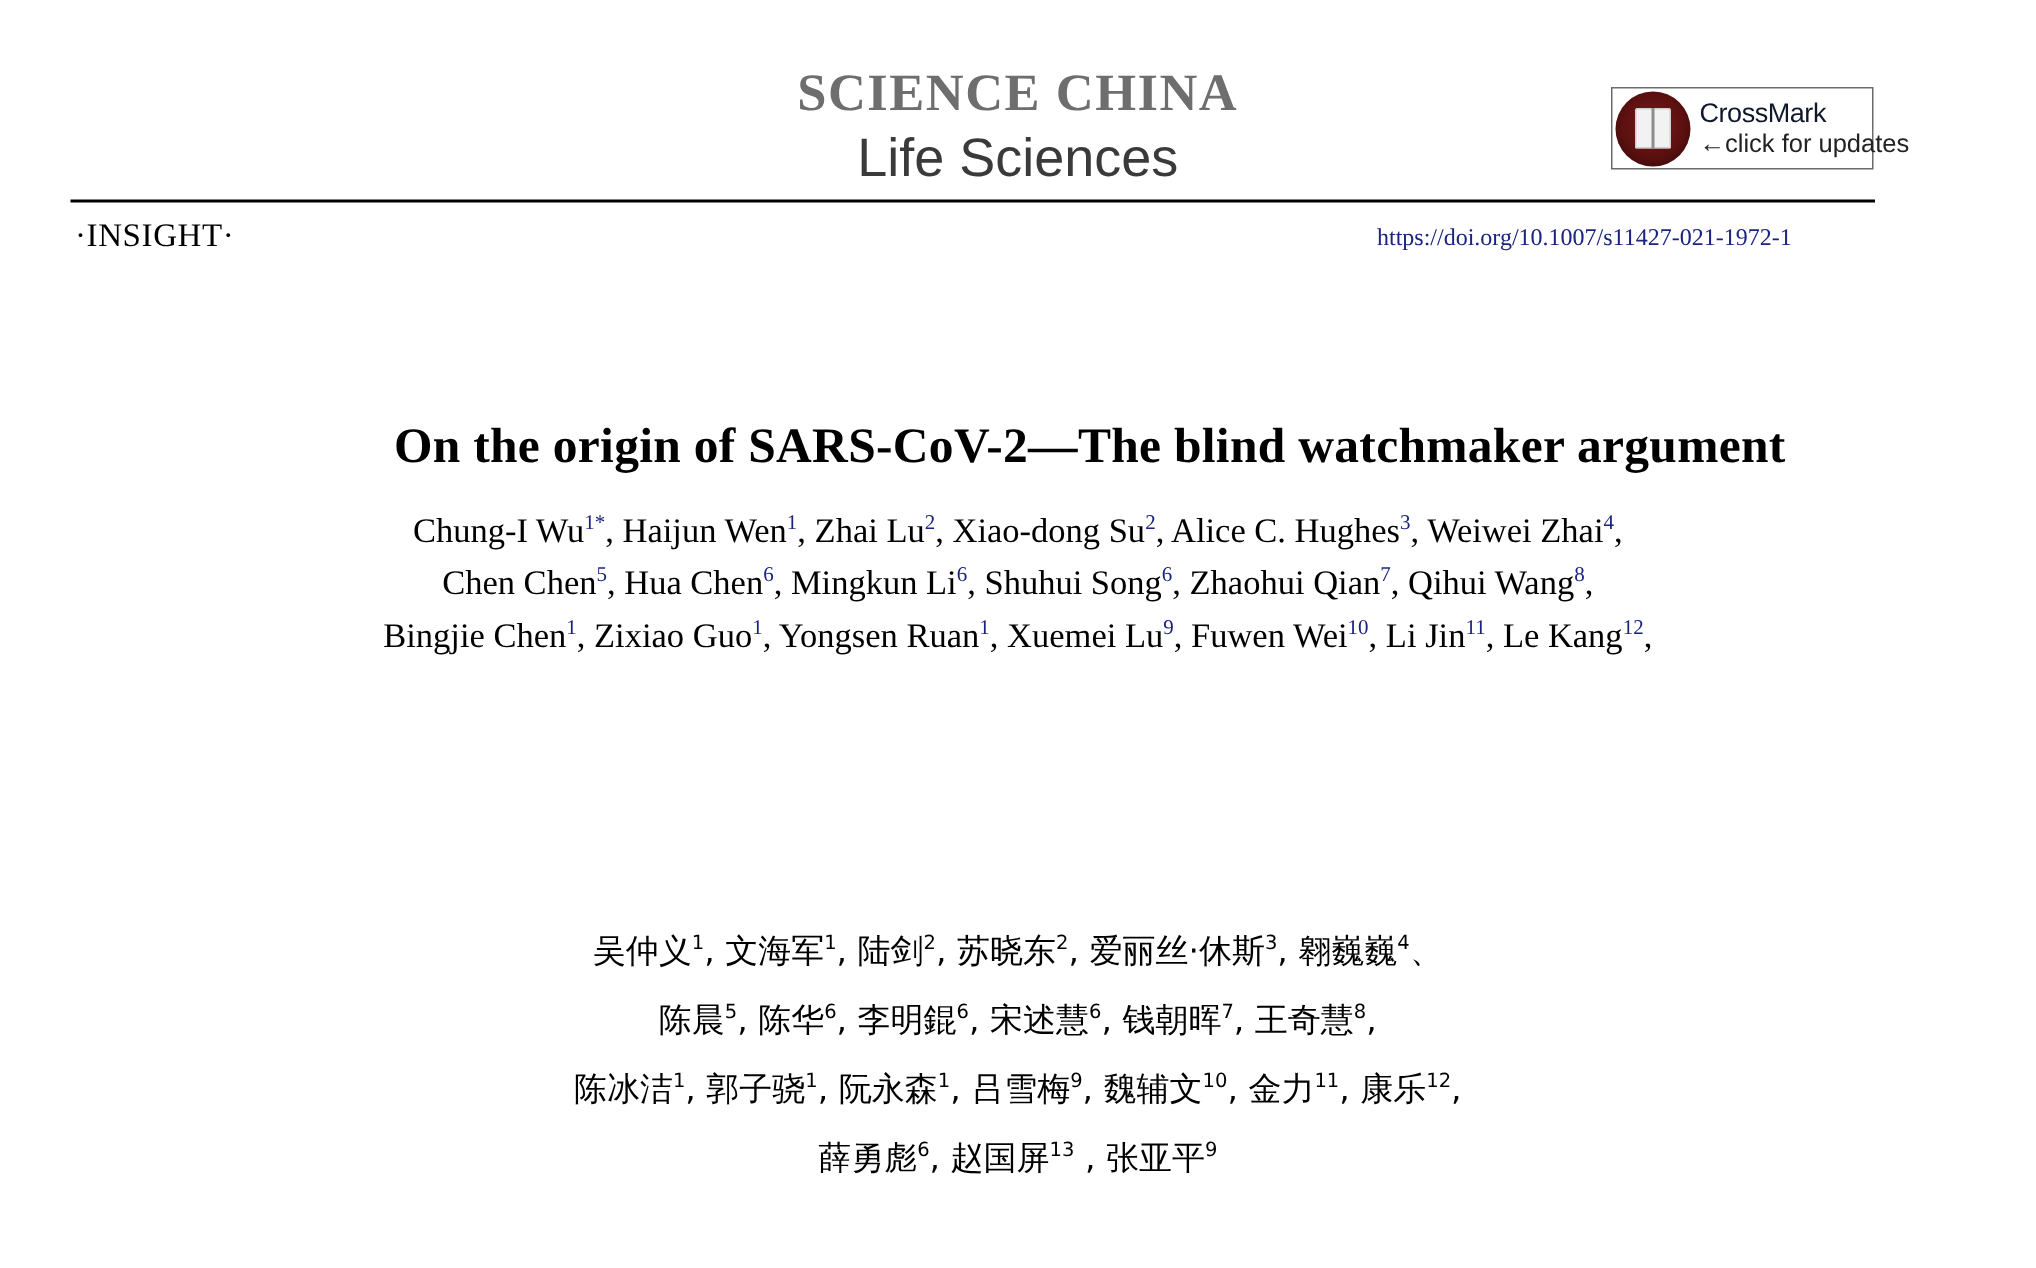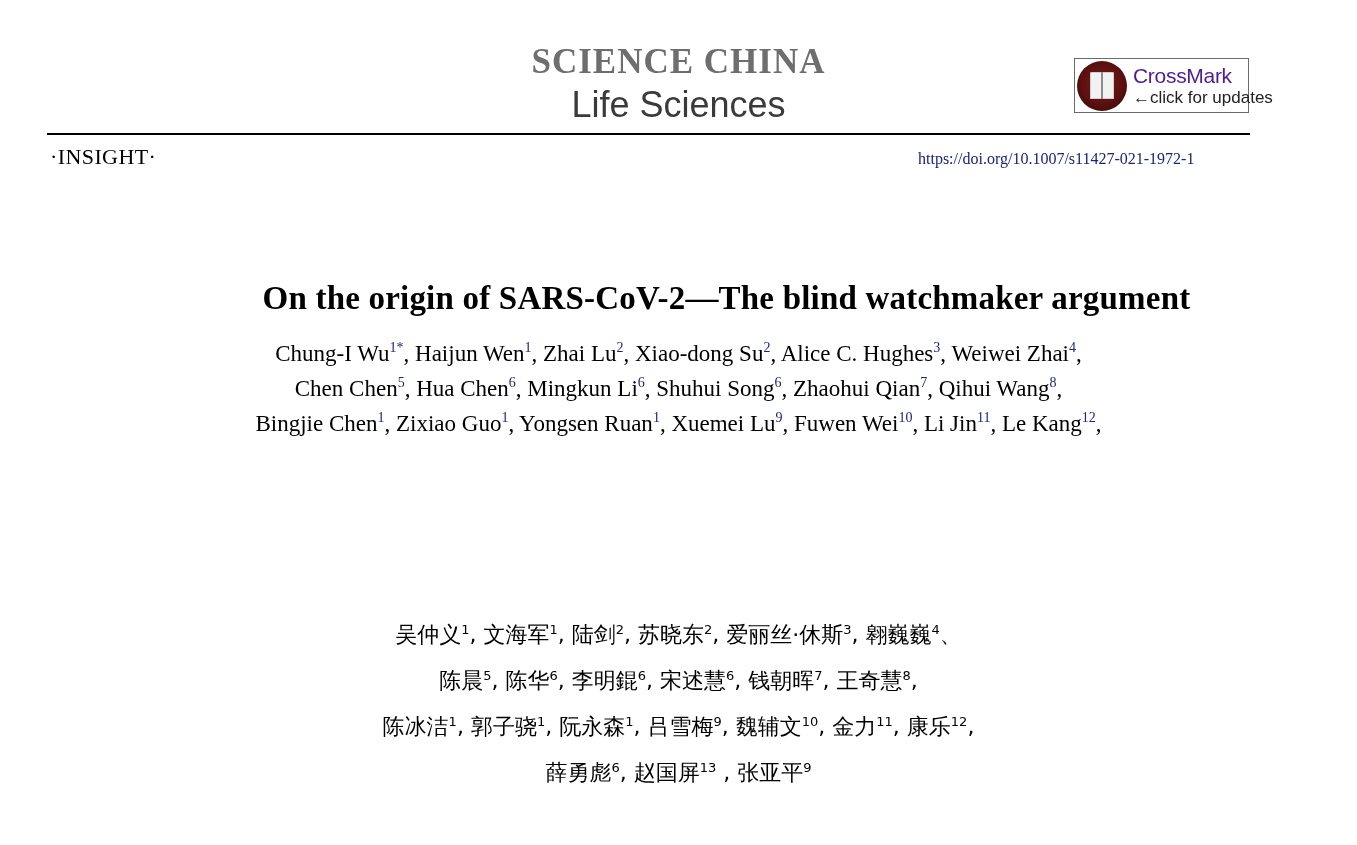--- a/index.html
+++ b/index.html
@@ -89,22 +89,22 @@
     height: 27px;
     background: #8d8d8d;
     z-index: 2;
   }
   .crossmark-text {
     margin-left: 6px;
     line-height: 1.05;
   }
   .crossmark-word {
     font-family: "Liberation Sans", sans-serif;
-    font-size: 21px;
-    color: #4c1d95;
+    font-size: 18px;
+    color: #0f172a;
     letter-spacing: -0.3px;
   }
   .crossmark-sub {
     font-family: "Liberation Sans", sans-serif;
     font-size: 17px;
     color: #222;
     margin-top: 2px;
     white-space: nowrap;
   }
 

